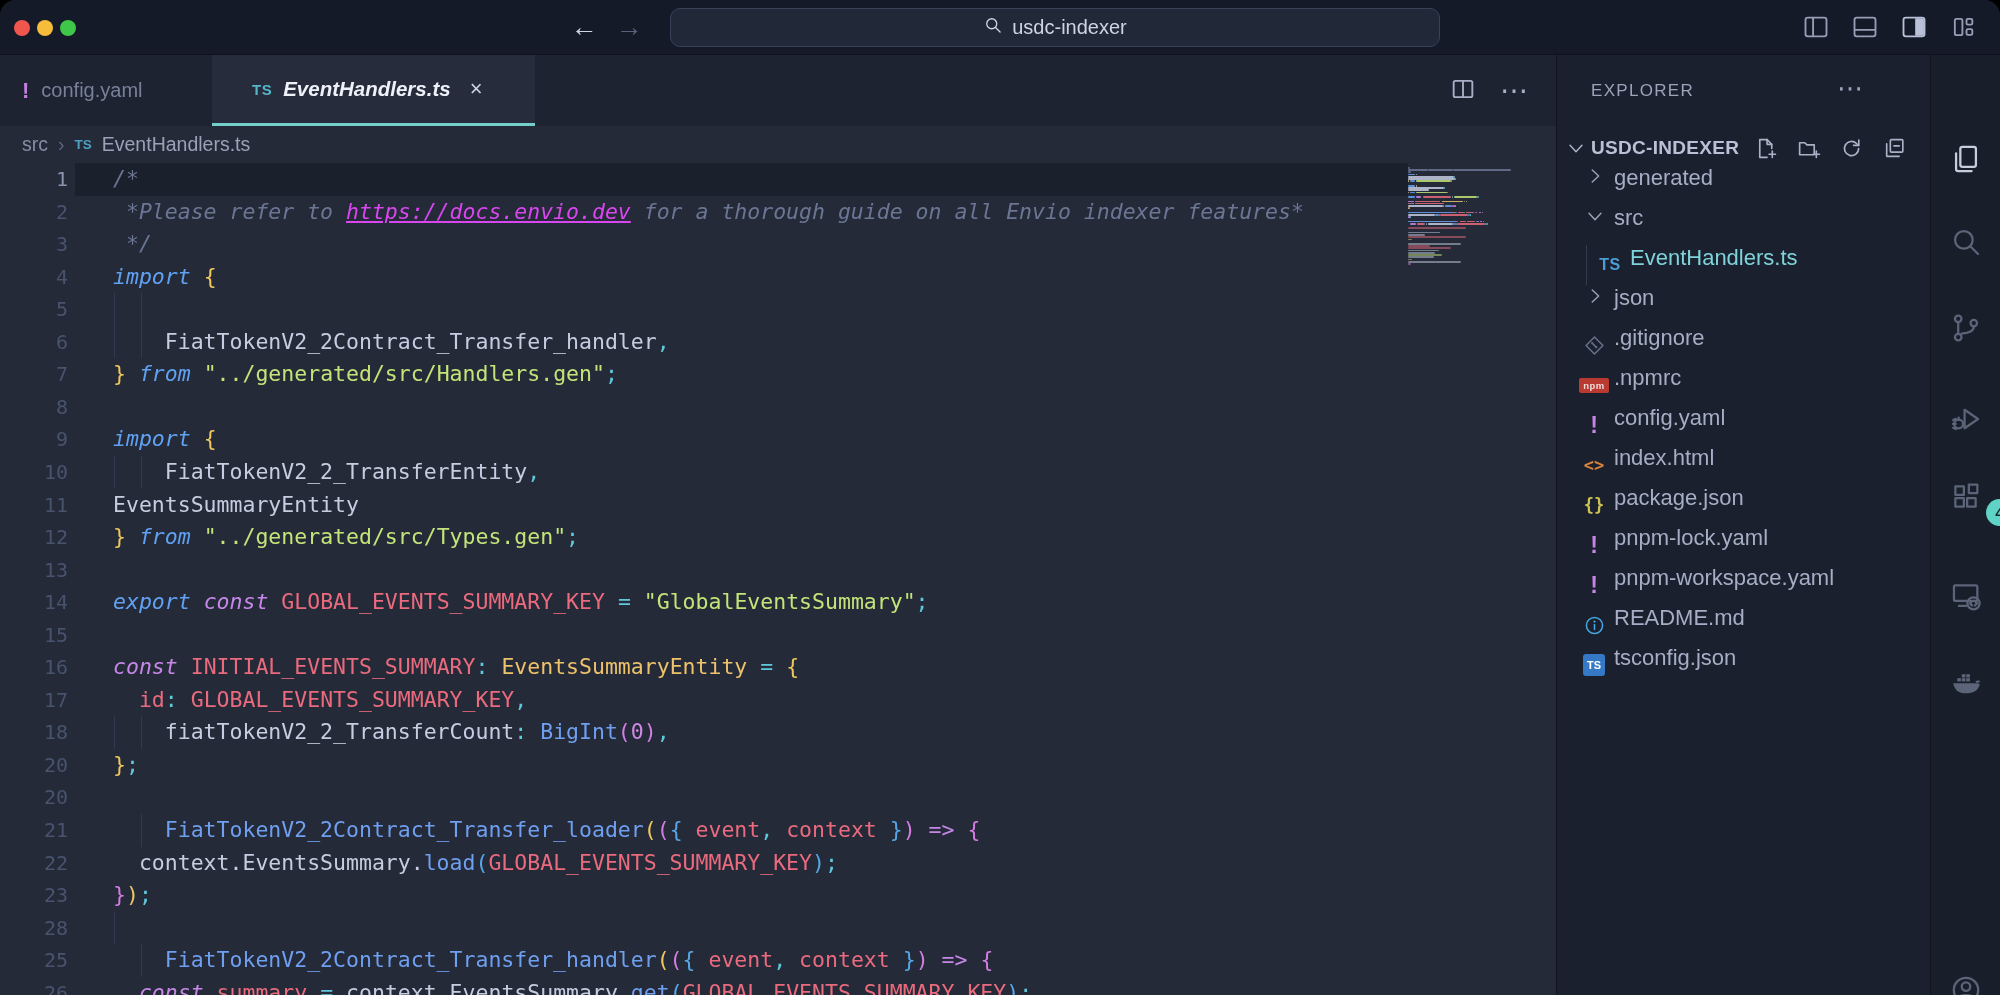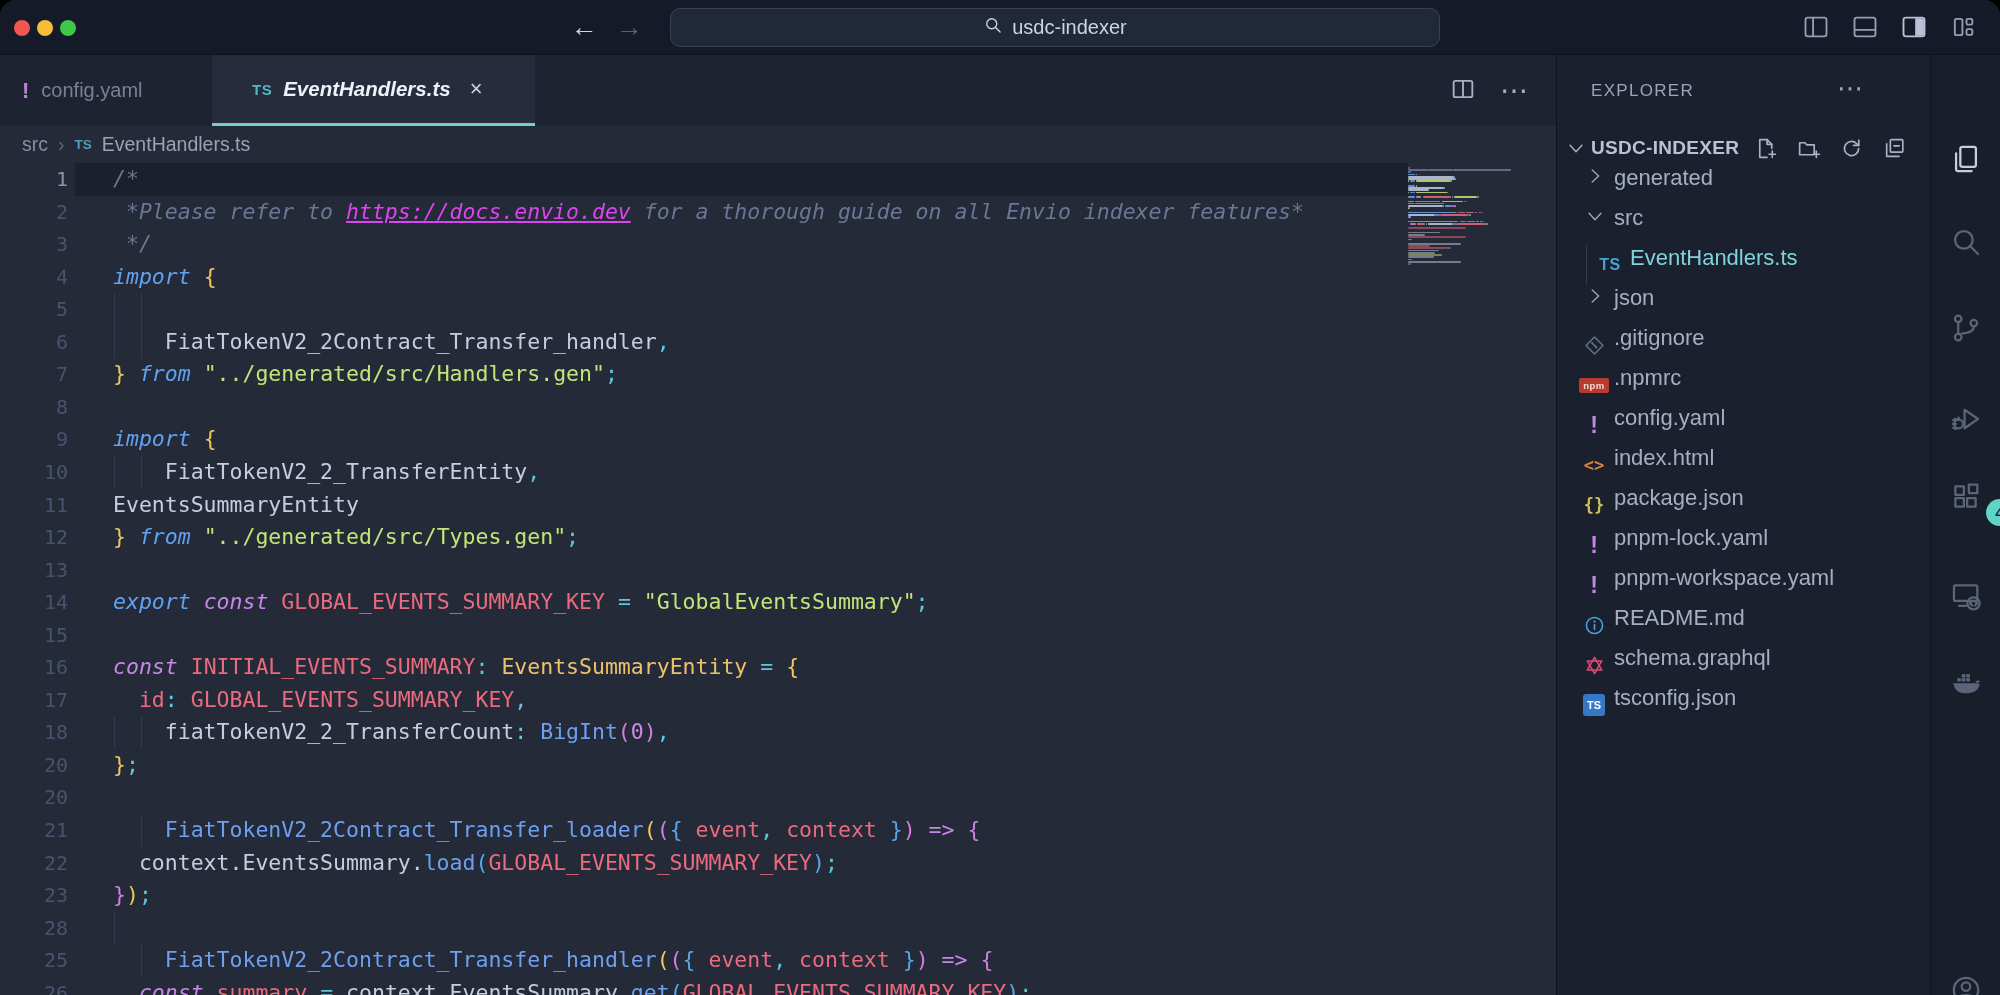--- a/index.html
+++ b/index.html
@@ -484,29 +484,20 @@
             <span class="icon-svg" style="color:#46a5e0"><svg viewBox="0 0 24 24" fill="none" stroke="currentColor" stroke-width="1.6" stroke-linecap="round" stroke-linejoin="round">
                 <circle cx="12" cy="12" r="8.4"></circle>
                 <path d="M12 11v5.2"></path>
                 <circle cx="12" cy="7.9" r="1.2" fill="currentColor" stroke="none"></circle>
               </svg></span>
           </span>
           <span class="tlab">README.md</span>
         </div>
         <div class="trow depth0">
           <span class="ficon">
-            <span class="icon-svg" style="color:#e04a76"><svg viewBox="0 0 24 24" fill="none" stroke="currentColor" stroke-width="1.6" stroke-linecap="round" stroke-linejoin="round">
-                <path d="M12 3.6l7.6 13.2H4.4z"></path>
-                <path d="M12 20.4L4.4 7.2h15.2z"></path>
-              </svg></span>
-          </span>
-          <span class="tlab">schema.graphql</span>
-        </div>
-        <div class="trow depth0">
-          <span class="ficon">
             <span class="icon-tsbadge">TS</span>
           </span>
           <span class="tlab">tsconfig.json</span>
         </div>
       </div>
 
   </div>
 
   <div class="activitybar" id="activitybar">
       <div class="ab-item active" style="top: 87px;"><svg viewBox="0 0 24 24" fill="none" stroke="currentColor" stroke-width="1.6" stroke-linecap="round" stroke-linejoin="round">

